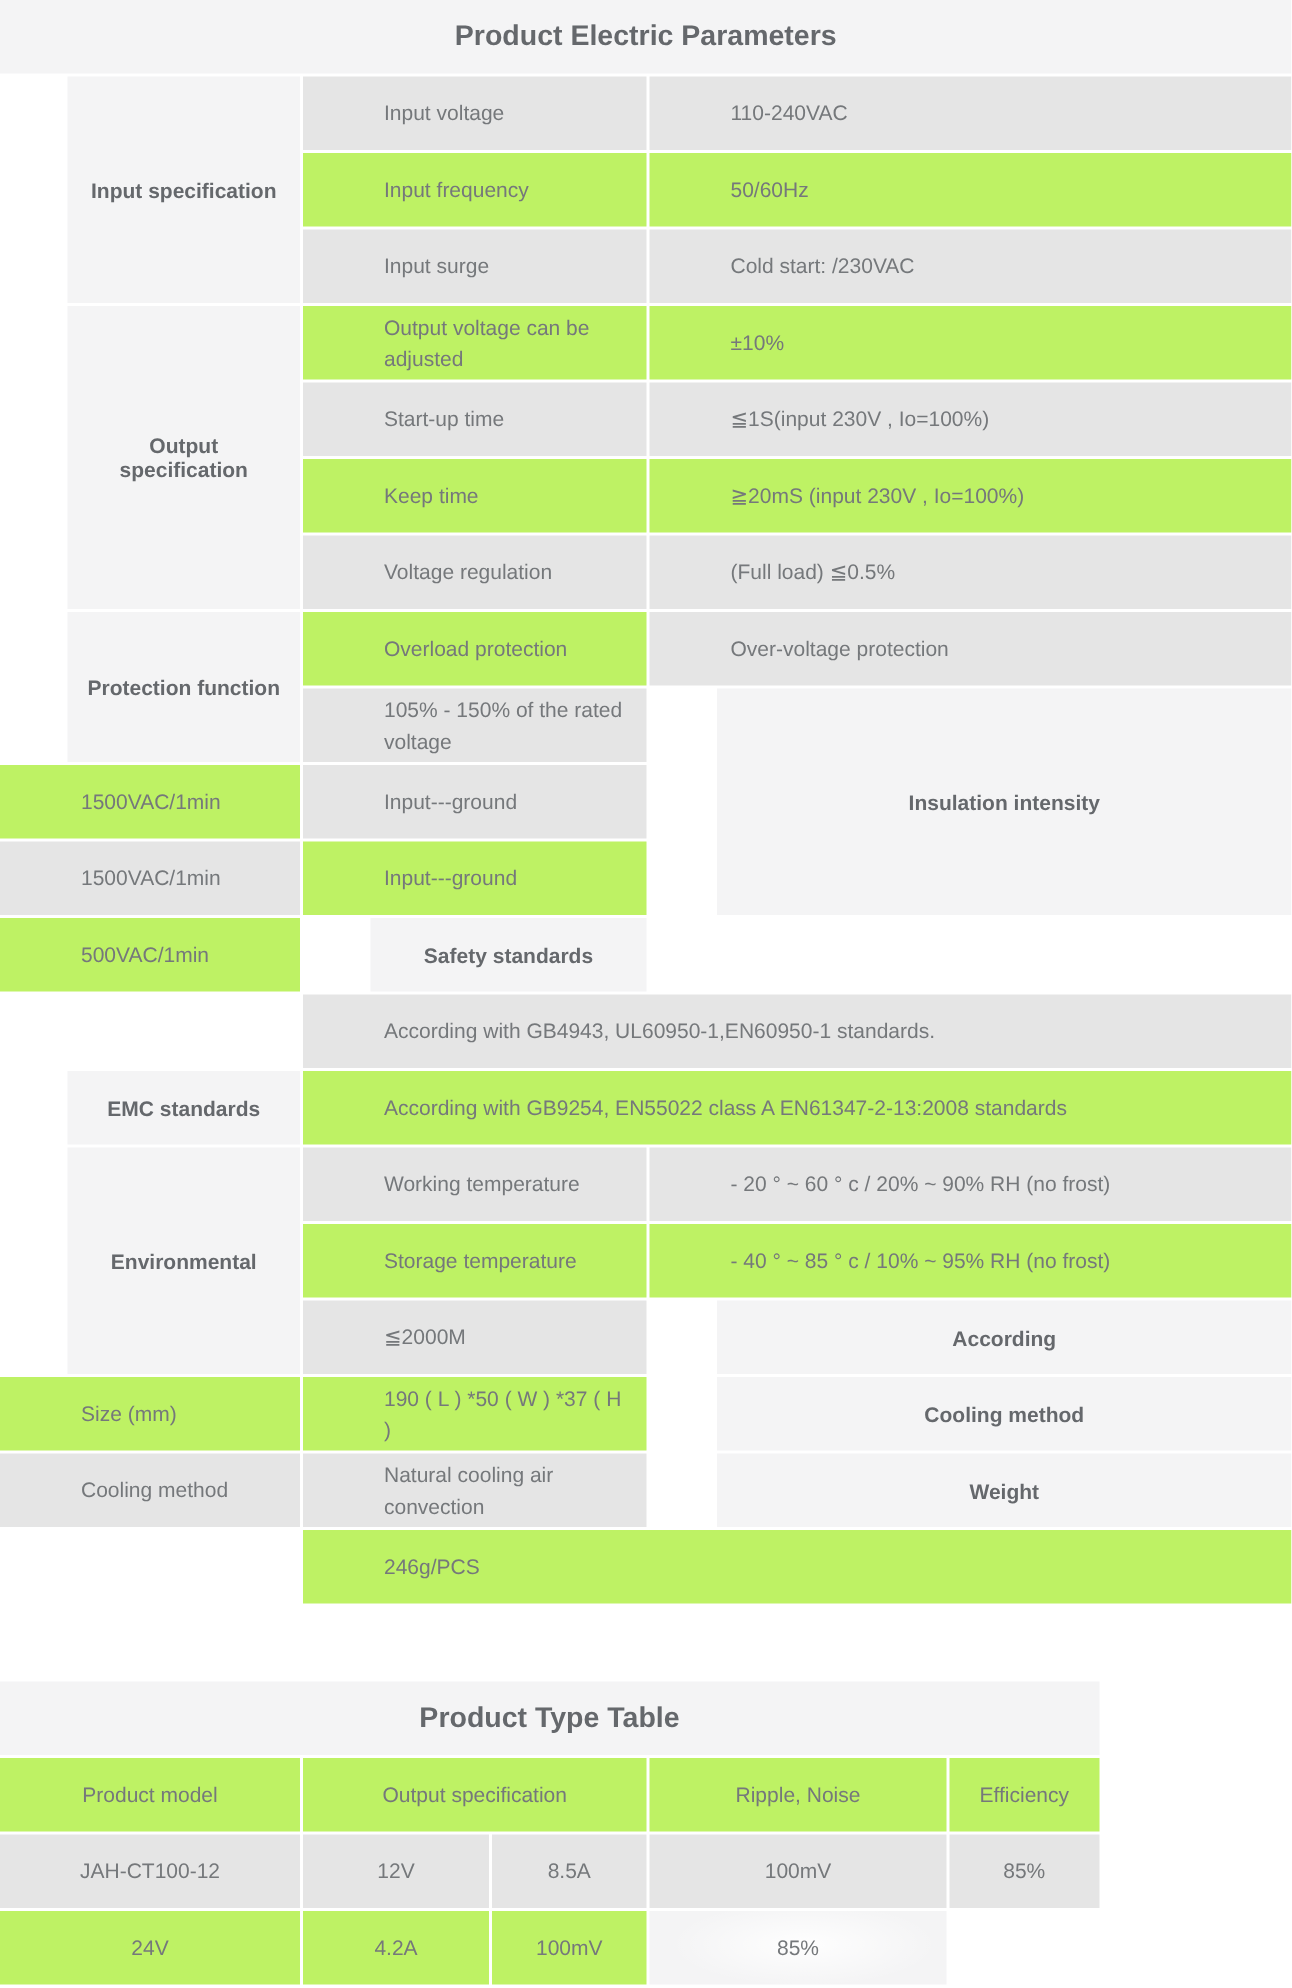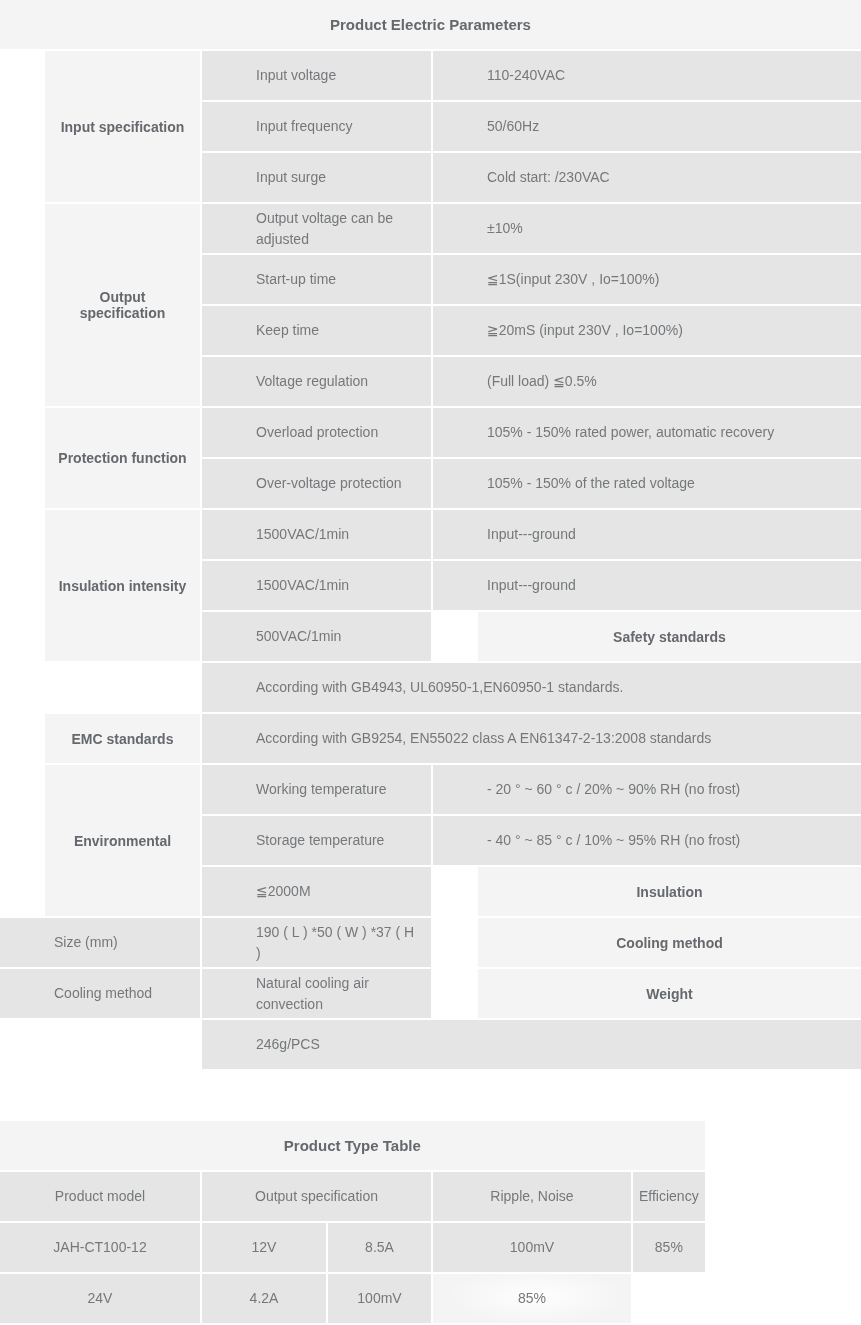--- a/index.html
+++ b/index.html
@@ -23,38 +23,38 @@
     grid-template-columns:200px 124px 103px 198px 1fr;
     grid-auto-rows:49px;
     gap:2px;
     width:695px;
     margin-top:52px;
     background:#ffffff;
   }
   .band {
     grid-column:1 / -1;
     display:flex; align-items:center; justify-content:center;
-    font-weight:bold; font-size:15px; color:#65686c;
+    font-weight:bold; font-size:19px; color:#65686c;
     background:#f4f4f5;
   }
   .glabel {
     background:#f4f4f5;
     display:flex; align-items:center; justify-content:center;
     text-align:center;
     font-weight:bold; color:#65686c;
     padding:0 10px;
     margin-left:45px;
   }
   .cell { display:flex; align-items:center; color:#75787b; line-height:1.5; }
   .pad  { padding-left:54px; padding-right:14px; }
-  .center { justify-content:center; text-align:center; padding:0 6px; }
+  .center { justify-content:center; text-align:center; padding:0 20px; }
   .span-rest { grid-column:2 / -1; }
   .span-out  { grid-column:2 / span 2; }
   .rl { background:#e5e5e5; }
-  .rg { background:#e5e5e5; }
+  .rg { background:#bef264; }
   .wm {
     background:
       radial-gradient(45% 58% at 52% 45%, rgba(255,255,255,0.92) 0%, rgba(255,255,255,0) 100%),
       #f4f4f5;
   }
 </style>
 </head>
 <body>
 
 <div class="grid1">
@@ -74,21 +74,20 @@
   <div class="cell pad rg">±10%</div>
   <div class="cell pad rl">Start-up time</div>
   <div class="cell pad rl">≦1S(input 230V , Io=100%)</div>
   <div class="cell pad rg">Keep time</div>
   <div class="cell pad rg">≧20mS (input 230V , Io=100%)</div>
   <div class="cell pad rl">Voltage regulation</div>
   <div class="cell pad rl">(Full load) ≦0.5%</div>
 
   <div class="glabel" style="grid-row:span 2">Protection function</div>
   <div class="cell pad rg">Overload protection</div>
-  <div class="cell pad rg">105% - 150% rated power, automatic recovery</div>
   <div class="cell pad rl">Over-voltage protection</div>
   <div class="cell pad rl">105% - 150% of the rated voltage</div>
 
   <div class="glabel" style="grid-row:span 3">Insulation intensity</div>
   <div class="cell pad rg">1500VAC/1min</div>
   <div class="cell pad rl">Input---ground</div>
   <div class="cell pad rl">1500VAC/1min</div>
   <div class="cell pad rg">Input---ground</div>
   <div class="cell pad rg">500VAC/1min</div>
 
@@ -98,21 +97,21 @@
   <div class="glabel">EMC standards</div>
   <div class="cell pad rg span-rest">According with GB9254, EN55022 class A  EN61347-2-13:2008 standards</div>
 
   <div class="glabel" style="grid-row:span 3">Environmental</div>
   <div class="cell pad rl">Working temperature</div>
   <div class="cell pad rl">- 20 ° ~ 60 ° c / 20% ~ 90% RH (no frost)</div>
   <div class="cell pad rg">Storage temperature</div>
   <div class="cell pad rg">- 40 ° ~ 85 ° c / 10% ~ 95% RH (no frost)</div>
   <div class="cell pad rl">≦2000M</div>
 
-  <div class="glabel">Insulation</div>
+  <div class="glabel">According</div>
   <div class="cell pad rg">Size (mm)</div>
   <div class="cell pad rg">190 ( L ) *50 ( W ) *37 ( H )</div>
 
   <div class="glabel">Cooling method</div>
   <div class="cell pad rl">Cooling method</div>
   <div class="cell pad rl">Natural cooling air convection</div>
 
   <div class="glabel">Weight</div>
   <div class="cell pad rg span-rest">246g/PCS</div>
 

